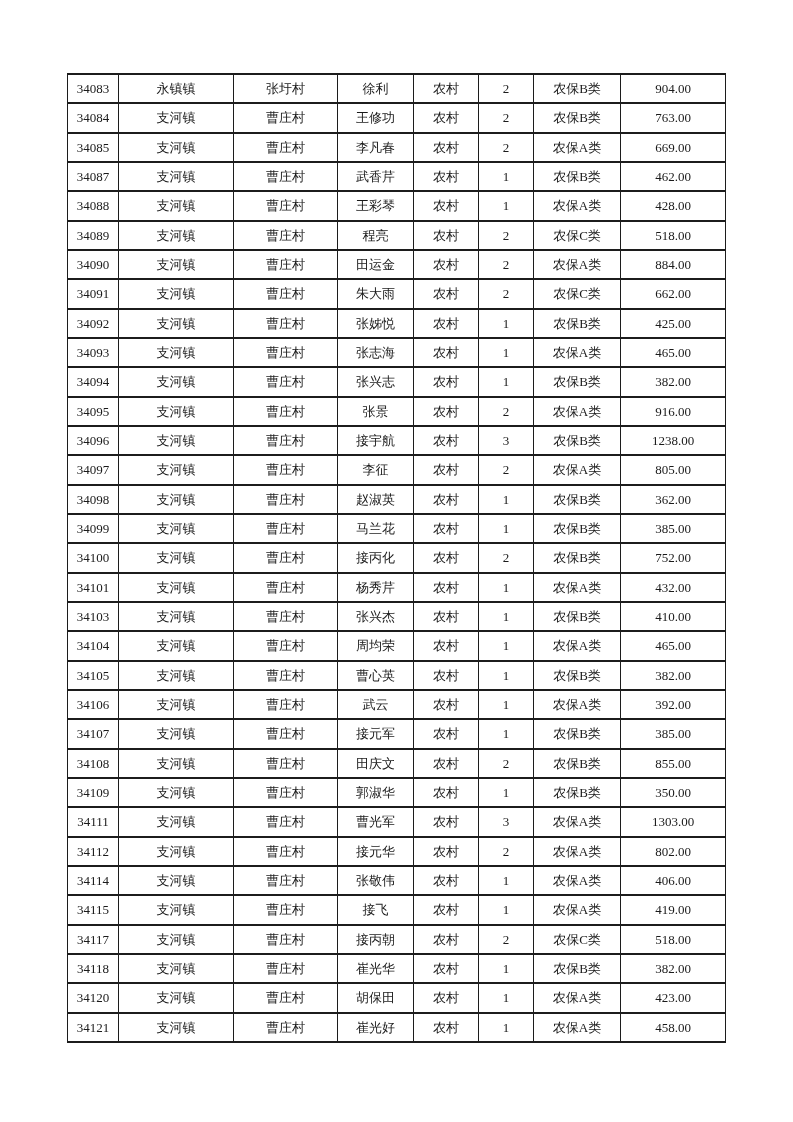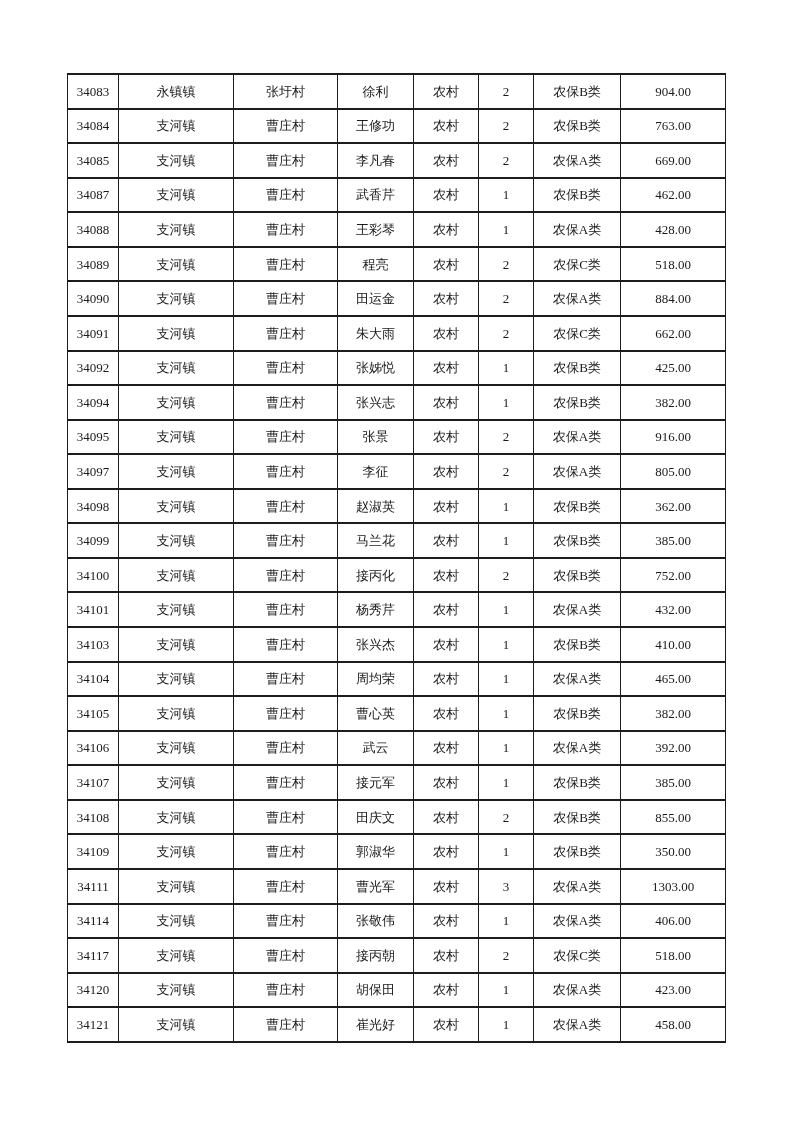--- a/index.html
+++ b/index.html
@@ -138,40 +138,60 @@
           <td>34092</td>
           <td>支河镇</td>
           <td>曹庄村</td>
           <td>张姊悦</td>
           <td>农村</td>
           <td>1</td>
           <td>农保B类</td>
           <td>425.00</td>
         </tr>
         <tr>
+          <td>34093</td>
+          <td>支河镇</td>
+          <td>曹庄村</td>
+          <td>张志海</td>
+          <td>农村</td>
+          <td>1</td>
+          <td>农保A类</td>
+          <td>465.00</td>
+        </tr>
+        <tr>
           <td>34094</td>
           <td>支河镇</td>
           <td>曹庄村</td>
           <td>张兴志</td>
           <td>农村</td>
           <td>1</td>
           <td>农保B类</td>
           <td>382.00</td>
         </tr>
         <tr>
           <td>34095</td>
           <td>支河镇</td>
           <td>曹庄村</td>
           <td>张景</td>
           <td>农村</td>
           <td>2</td>
           <td>农保A类</td>
           <td>916.00</td>
         </tr>
         <tr>
+          <td>34096</td>
+          <td>支河镇</td>
+          <td>曹庄村</td>
+          <td>接宇航</td>
+          <td>农村</td>
+          <td>3</td>
+          <td>农保B类</td>
+          <td>1238.00</td>
+        </tr>
+        <tr>
           <td>34097</td>
           <td>支河镇</td>
           <td>曹庄村</td>
           <td>李征</td>
           <td>农村</td>
           <td>2</td>
           <td>农保A类</td>
           <td>805.00</td>
         </tr>
         <tr>
@@ -288,38 +308,68 @@
           <td>34111</td>
           <td>支河镇</td>
           <td>曹庄村</td>
           <td>曹光军</td>
           <td>农村</td>
           <td>3</td>
           <td>农保A类</td>
           <td>1303.00</td>
         </tr>
         <tr>
+          <td>34112</td>
+          <td>支河镇</td>
+          <td>曹庄村</td>
+          <td>接元华</td>
+          <td>农村</td>
+          <td>2</td>
+          <td>农保A类</td>
+          <td>802.00</td>
+        </tr>
+        <tr>
           <td>34114</td>
           <td>支河镇</td>
           <td>曹庄村</td>
           <td>张敬伟</td>
           <td>农村</td>
           <td>1</td>
           <td>农保A类</td>
           <td>406.00</td>
+        </tr>
+        <tr>
+          <td>34115</td>
+          <td>支河镇</td>
+          <td>曹庄村</td>
+          <td>接飞</td>
+          <td>农村</td>
+          <td>1</td>
+          <td>农保A类</td>
+          <td>419.00</td>
         </tr>
         <tr>
           <td>34117</td>
           <td>支河镇</td>
           <td>曹庄村</td>
           <td>接丙朝</td>
           <td>农村</td>
           <td>2</td>
           <td>农保C类</td>
           <td>518.00</td>
+        </tr>
+        <tr>
+          <td>34118</td>
+          <td>支河镇</td>
+          <td>曹庄村</td>
+          <td>崔光华</td>
+          <td>农村</td>
+          <td>1</td>
+          <td>农保B类</td>
+          <td>382.00</td>
         </tr>
         <tr>
           <td>34120</td>
           <td>支河镇</td>
           <td>曹庄村</td>
           <td>胡保田</td>
           <td>农村</td>
           <td>1</td>
           <td>农保A类</td>
           <td>423.00</td>

